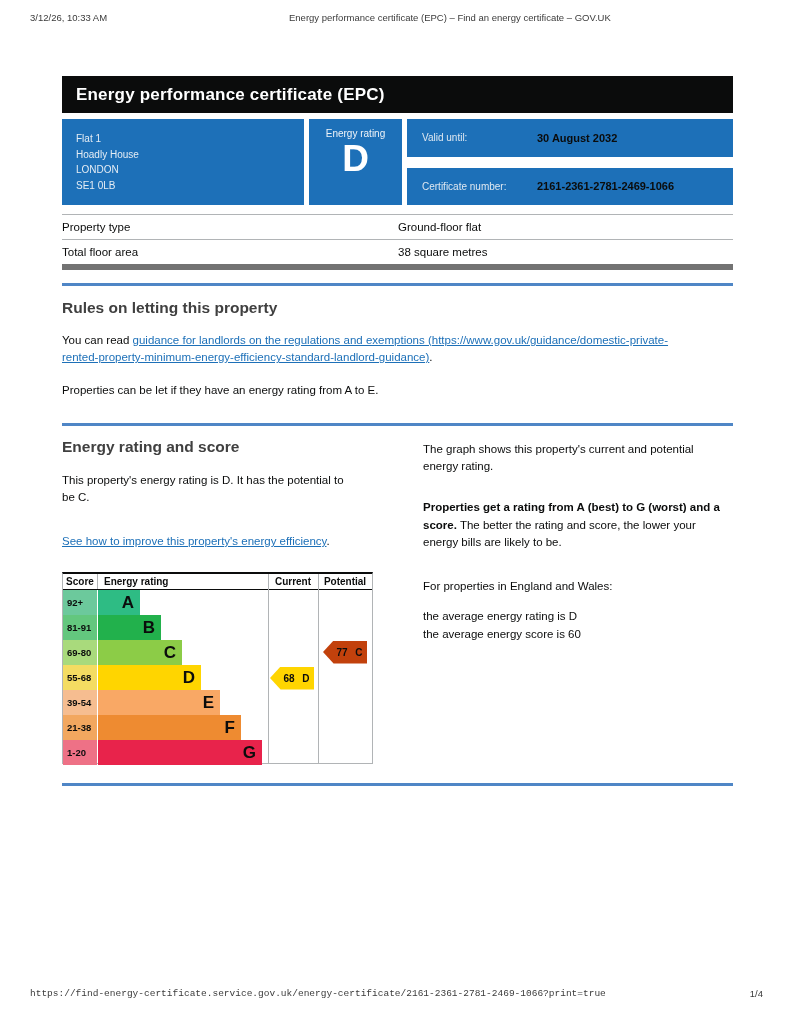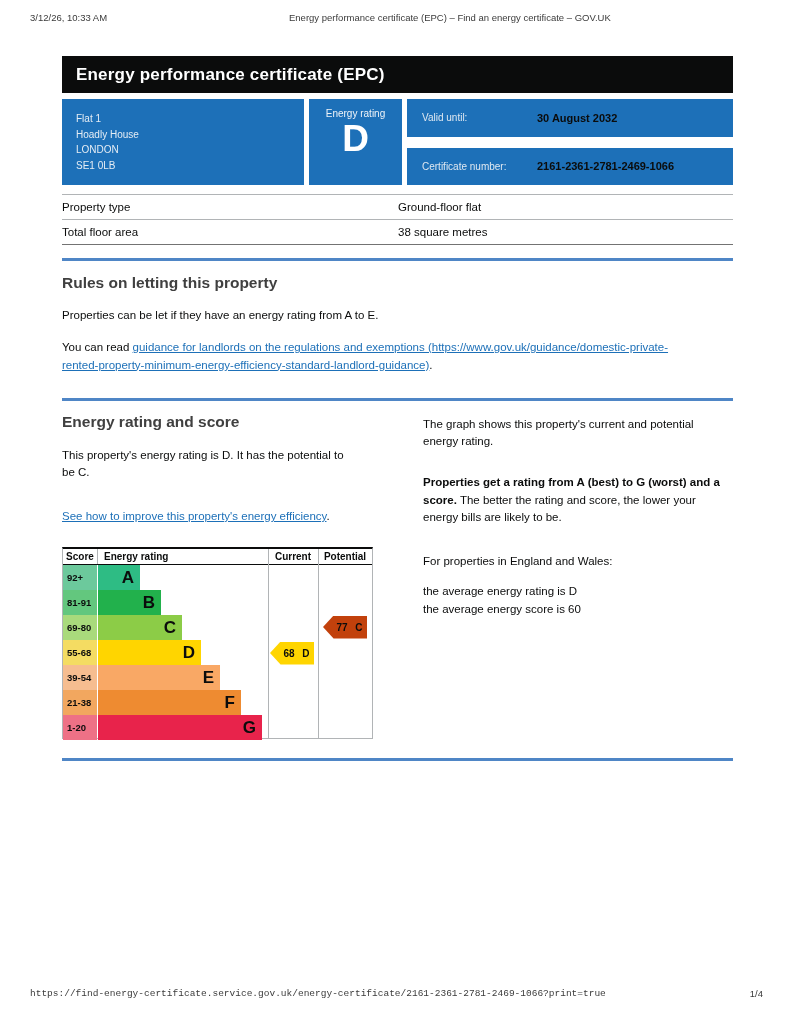--- a/index.html
+++ b/index.html
@@ -12,42 +12,42 @@
     overflow: hidden;
   }
   
   .print-header { position: absolute; top: 12px; left: 0; width: 793px; font-size: 9.5px; color: #3b3b3b; }
   .print-header .ph-date { position: absolute; left: 30px; top: 0; }
   .print-header .ph-title { position: absolute; left: 289px; top: 0; }
   .print-footer { position: absolute; top: 988px; left: 0; width: 793px; font-size: 9.5px; color: #3b3b3b; }
   .print-footer .pf-url { position: absolute; left: 30px; top: 0; font-family: Liberation Mono, monospace; }
   .print-footer .pf-page { position: absolute; right: 30px; top: 0; }
 
-  .content { position: absolute; left: 62px; top: 56px; width: 671px; }
+  .content { position: absolute; left: 62px; top: 76px; width: 671px; }
 
   .banner {
     background: #0b0c0c; color: #ffffff; height: 37px;
     display: flex; align-items: center; padding-left: 14px;
     font-size: 17px; font-weight: bold; letter-spacing: 0.2px;
   }
 
   .summary-row { display: flex; gap: 5px; margin-top: 6px; height: 86px; }
   .box-blue { background: #1d70b8; }
   .address-box { width: 242px; padding: 12px 14px; color: #e4ecf4; font-size: 10px; line-height: 1.55; }
   .rating-box { width: 93px; display: flex; flex-direction: column; align-items: center; justify-content: flex-start; padding-top: 9px; color: #eef3f8; }
   .rating-box .rating-label { font-size: 10px; }
   .rating-box .rating-letter { font-size: 37px; font-weight: bold; color: #ffffff; line-height: 1.1; }
   .right-boxes { flex: 1; display: flex; flex-direction: column; gap: 11px; }
   .kv-box { flex: 1; display: flex; align-items: center; padding-left: 15px; }
   .kv-box .kv-label { width: 115px; color: #dfe8f1; font-size: 10px; }
   .kv-box .kv-value { font-weight: bold; font-size: 11px; color: #0b0c0c; }
 
   .prop-table { margin-top: 9px; font-size: 11.5px; }
   .prop-row { display: flex; border-top: 1px solid #b1b4b6; padding: 6px 0; }
-  .prop-row:last-child { border-bottom: 1px solid #737373; }
+  .prop-row:last-child { border-bottom: 6px solid #737373; }
   .prop-label { width: 336px; }
   .prop-value { flex: 1; }
 
   .blue-rule { border: none; height: 3px; background: #4f86c6; margin: 0; }
   .rule-1 { margin-top: 13px; }
   .rule-2 { margin-top: 24px; }
   .rule-3 { margin-top: 19px; }
 
   h2.section-heading { font-size: 15.5px; font-weight: bold; color: #404040; }
   .rules-section { margin-top: 13px; }
@@ -136,22 +136,22 @@
     <div class="prop-row">
       <div class="prop-label">Total floor area</div>
       <div class="prop-value">38 square metres</div>
     </div>
   </div>
 
   <hr class="blue-rule rule-1">
 
   <div class="rules-section">
     <h2 class="section-heading">Rules on letting this property</h2>
+    <p><span>You can read </span><a class="gov-link">guidance for landlords on the regulations and exemptions (https://www.gov.uk/guidance/domestic-private-rented-property-minimum-energy-efficiency-standard-landlord-guidance)</a><span>.</span></p>
     <p>Properties can be let if they have an energy rating from A to E.</p>
-    <p><span>You can read </span><a class="gov-link">guidance for landlords on the regulations and exemptions (https://www.gov.uk/guidance/domestic-private-rented-property-minimum-energy-efficiency-standard-landlord-guidance)</a><span>.</span></p>
   </div>
 
   <hr class="blue-rule rule-2">
 
   <div class="two-col">
     <div class="col-left">
       <h2 class="section-heading">Energy rating and score</h2>
       <p class="intro-p">This property's energy rating is D. It has the potential to be C.</p>
       <p class="improve-p"><a class="gov-link">See how to improve this property's energy efficiency</a><span>.</span></p>
 

